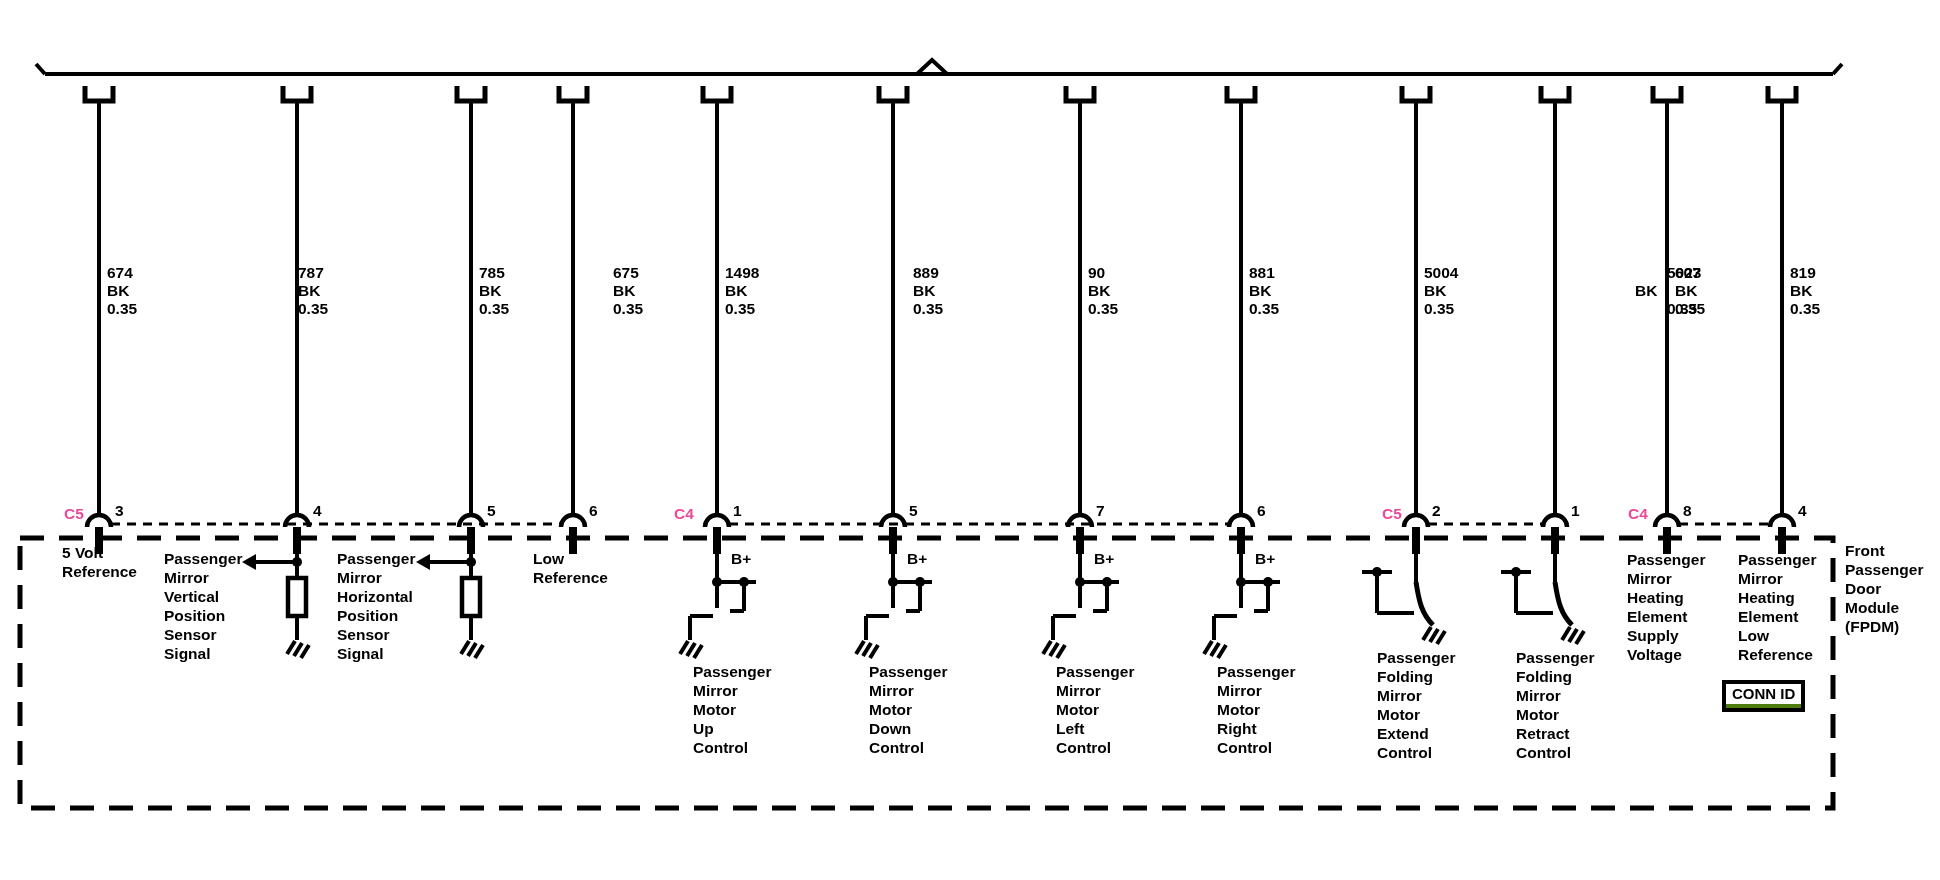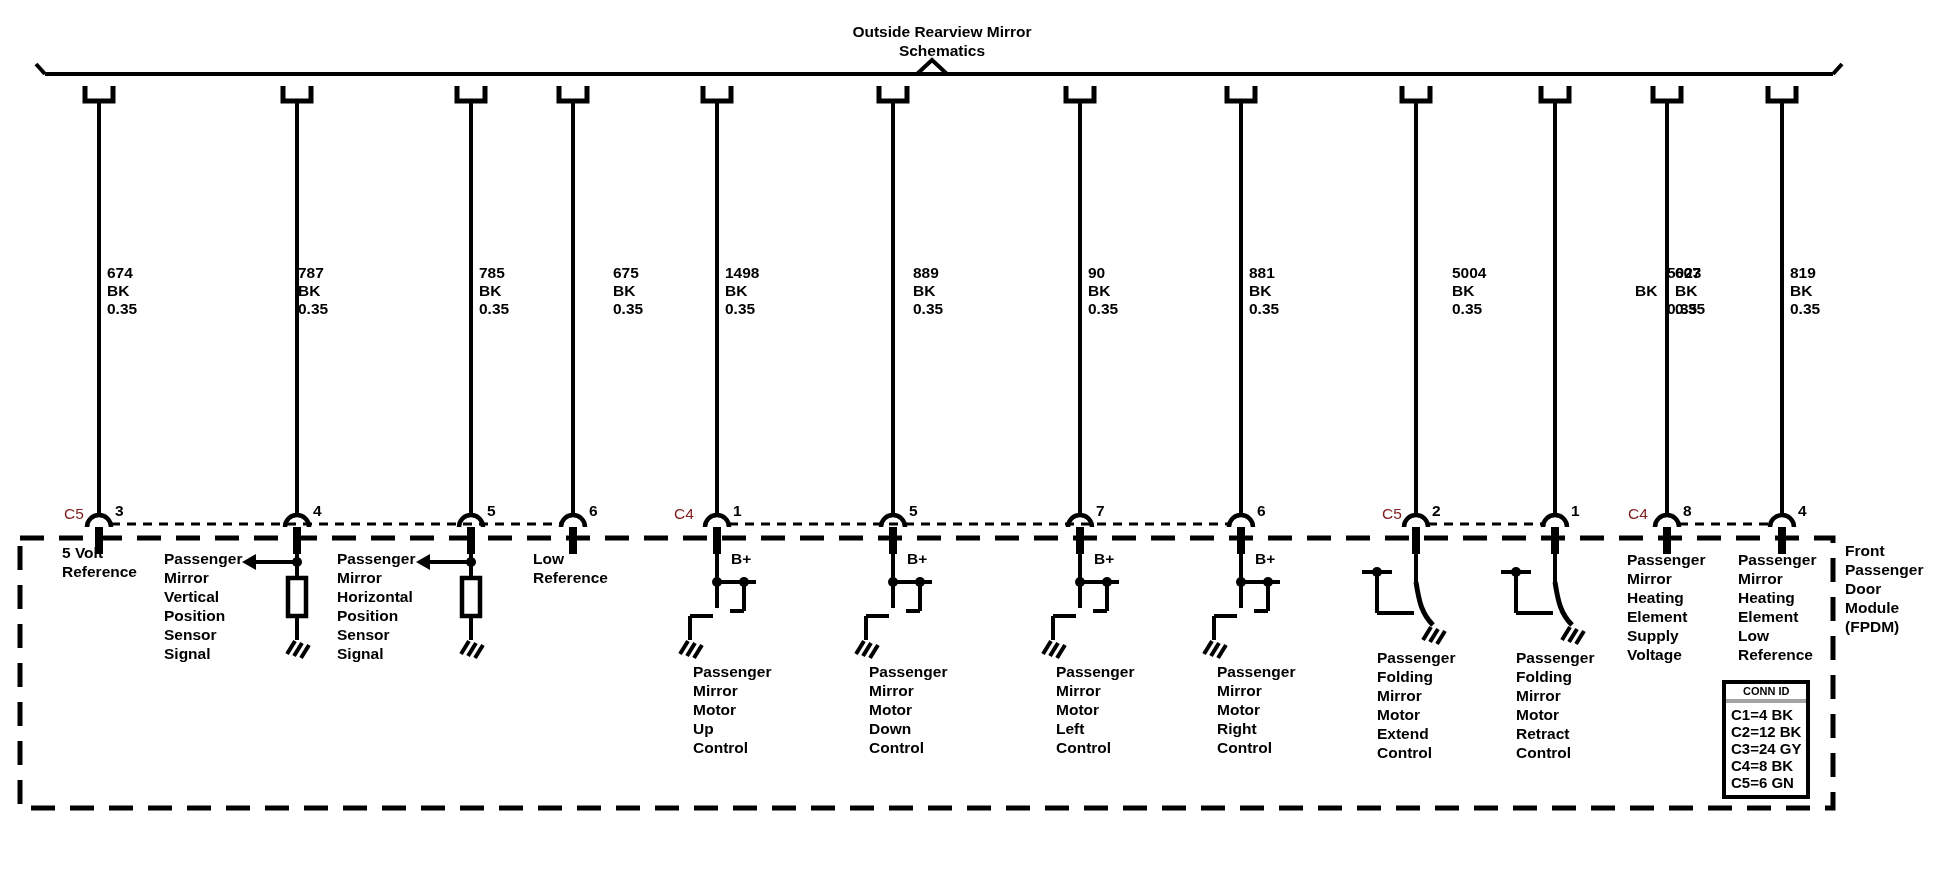--- a/index.html
+++ b/index.html
@@ -5,24 +5,24 @@
   html,body{margin:0;padding:0;background:#ffffff;}
   .canvas{position:relative;width:1940px;height:880px;background:#fff;overflow:hidden;
           font-family:"Liberation Sans","DejaVu Sans",sans-serif;color:#000;}
   svg.linework{position:absolute;left:0;top:0;}
   .txt{position:absolute;font-weight:bold;font-size:15.5px;line-height:19px;white-space:pre-line;color:#000;}
   .title{width:420px;text-align:center;font-size:15.5px;line-height:19px;}
   .wl{position:absolute;font-weight:bold;font-size:15.5px;line-height:18px;color:#000;}
   .wl div{white-space:nowrap;}
   .wl.offset .ind{padding-left:32px;}
   .pin{position:absolute;font-weight:bold;font-size:15.5px;color:#000;}
-  .connlab{position:absolute;font-weight:normal;font-size:15.5px;color:#7f1d1d;}
+  .connlab{position:absolute;font-weight:bold;font-size:15.5px;color:#ec4899;}
   .bplus{position:absolute;font-weight:bold;font-size:15.5px;color:#000;}
   .connid{position:absolute;left:1722px;top:680px;border:4px solid #000;background:#fff;}
-  .connid .hdr{font-weight:bold;font-size:11px;text-align:center;padding:1px 6px 2px 6px;border-bottom:4px solid #a3a3a3;}
+  .connid .hdr{font-weight:bold;font-size:15px;text-align:center;padding:1px 6px 2px 6px;border-bottom:4px solid #4d7c0f;}
   .connid .rows{padding:3px 5px 4px 5px;}
   .connid .rows div{font-weight:bold;font-size:15px;line-height:17px;white-space:nowrap;}
 </style>
 </head>
 <body>
 
 <div class="canvas">
 
 <svg class="linework" width="1940" height="880" viewBox="0 0 1940 880">
   <defs>
@@ -187,22 +187,20 @@
   <g fill="#000">
     <circle cx="1377" cy="572" r="5"></circle>
         <circle cx="1516" cy="572" r="5"></circle>
   </g>
   <g>
     <use href="#gnd" x="1433" y="628"></use>
         <use href="#gnd" x="1572" y="628"></use>
   </g>
 </svg>
 
-<div class="txt title" style="left:732px;top:22px;">Outside Rearview Mirror
-Schematics</div>
 
 <div class="wl" style="left:107px;top:264px;">
   <div>674</div>
       <div>BK</div>
       <div>0.35</div>
 </div>
 <div class="wl" style="left:298px;top:264px;">
   <div>787</div>
       <div>BK</div>
       <div>0.35</div>
@@ -230,21 +228,21 @@
 <div class="wl" style="left:1088px;top:264px;">
   <div>90</div>
       <div>BK</div>
       <div>0.35</div>
 </div>
 <div class="wl" style="left:1249px;top:264px;">
   <div>881</div>
       <div>BK</div>
       <div>0.35</div>
 </div>
-<div class="wl" style="left:1424px;top:264px;margin-left:28px;">
+<div class="wl" style="left:1424px;top:264px;">
   <div>5004</div>
       <div>BK</div>
       <div>0.35</div>
 </div>
 <div class="wl offset" style="left:1635px;top:264px;">
   <div class="ind">5023</div>
       <div>BK</div>
       <div class="ind">0.35</div>
 </div>
 <div class="wl" style="left:1675px;top:264px;">
@@ -343,22 +341,15 @@
 Reference</div>
 
 <div class="txt" style="left:1845px;top:541px;">Front
 Passenger
 Door
 Module
 (FPDM)</div>
 
 <div class="connid">
   <div class="hdr">CONN ID</div>
-  <div class="rows">
-    <div>C1=4 BK</div>
-    <div>C2=12 BK</div>
-    <div>C3=24 GY</div>
-    <div>C4=8 BK</div>
-    <div>C5=6 GN</div>
-  </div>
 </div>
 
 </div>
 
 </body></html>

